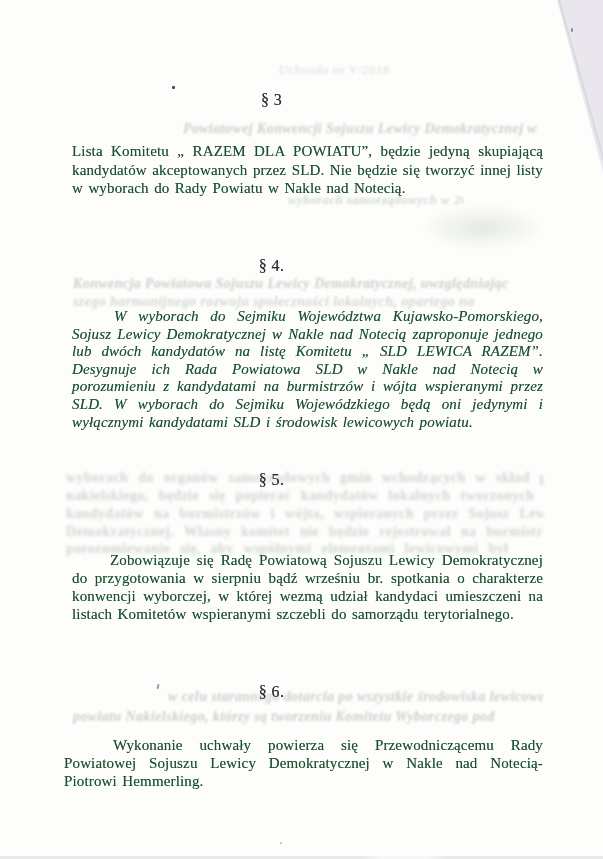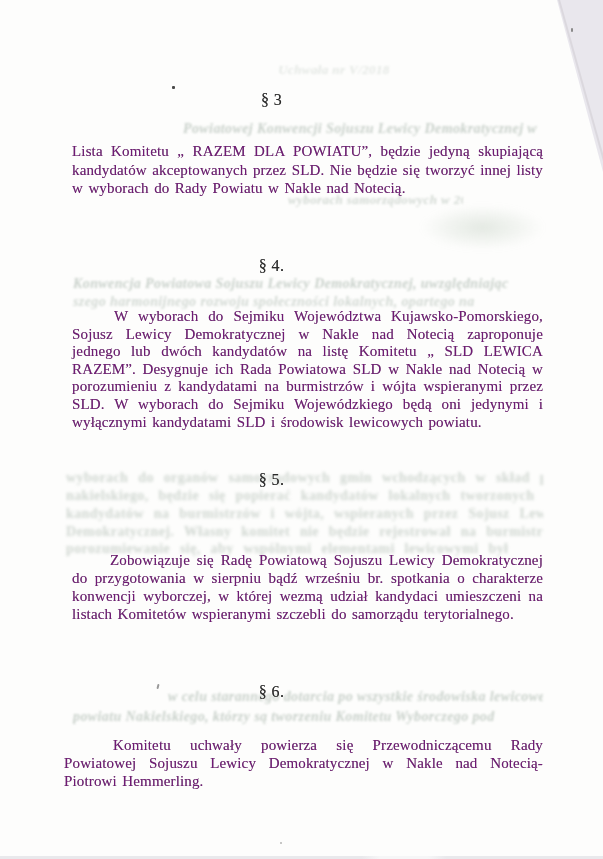--- a/index.html
+++ b/index.html
@@ -40,25 +40,25 @@
   #h5{top:471px;}
   #h6{top:683px;}
 
   
   .para{
     position:absolute;
     font-size:15px;
     text-align:justify;
     letter-spacing:.15px;
     word-spacing:1.5px;
-    color:#701a75;
+    color:#14532d;
     text-shadow:0 0 .45px rgba(39,39,39,.5);
   }
   #p3{top:142px;left:72px;width:471px;line-height:18.6px;}
-  #p4{top:308px;left:72px;width:471px;line-height:17.6px;text-indent:42px;}
+  #p4{top:308px;left:72px;width:471px;line-height:17.6px;text-indent:42px;font-style:italic;}
   #p5{top:551px;left:72px;width:471px;line-height:18px;text-indent:38px;}
   #p6{top:736px;left:64px;width:479px;line-height:18px;text-indent:49px;}
 
   
   .ghost{
     position:absolute;
     font-family:"Liberation Serif","DejaVu Serif",serif;
     font-weight:bold;font-style:italic;
     color:#a9b6ac;
     opacity:.62;
@@ -131,20 +131,20 @@
   <div class="heading" id="h3">§ 3</div>
   <div class="para" id="p3">Lista Komitetu „ RAZEM DLA POWIATU”, będzie jedyną skupiającą kandydatów akceptowanych przez SLD. Nie będzie się tworzyć innej listy w wyborach do Rady Powiatu w Nakle nad Notecią.</div>
 
   <div class="heading" id="h4">§ 4.</div>
   <div class="para" id="p4">W wyborach do Sejmiku Województwa Kujawsko-Pomorskiego, Sojusz Lewicy Demokratycznej w Nakle nad Notecią zaproponuje jednego lub dwóch kandydatów na listę Komitetu „ SLD LEWICA RAZEM”. Desygnuje ich Rada Powiatowa SLD w Nakle nad Notecią w porozumieniu z kandydatami na burmistrzów i wójta wspieranymi przez SLD. W wyborach do Sejmiku Wojewódzkiego będą oni jedynymi i wyłącznymi kandydatami SLD i środowisk lewicowych powiatu.</div>
 
   <div class="heading" id="h5">§ 5.</div>
   <div class="para" id="p5">Zobowiązuje się Radę Powiatową Sojuszu Lewicy Demokratycznej do przygotowania w sierpniu bądź wrześniu br. spotkania o charakterze konwencji wyborczej, w której wezmą udział kandydaci umieszczeni na listach Komitetów wspieranymi szczebli do samorządu terytorialnego.</div>
 
   <div class="heading" id="h6">§ 6.</div>
-  <div class="para" id="p6">Komitetu uchwały powierza się Przewodniczącemu Rady Powiatowej Sojuszu Lewicy Demokratycznej w Nakle nad Notecią- Piotrowi Hemmerling.</div>
+  <div class="para" id="p6">Wykonanie uchwały powierza się Przewodniczącemu Rady Powiatowej Sojuszu Lewicy Demokratycznej w Nakle nad Notecią- Piotrowi Hemmerling.</div>
 
   <i class="speck" id="s1"></i>
   <i class="speck" id="s2"></i>
   <i class="speck" id="s3"></i>
   <i class="speck" id="s4"></i>
 
 </div>
 
 </body></html>

